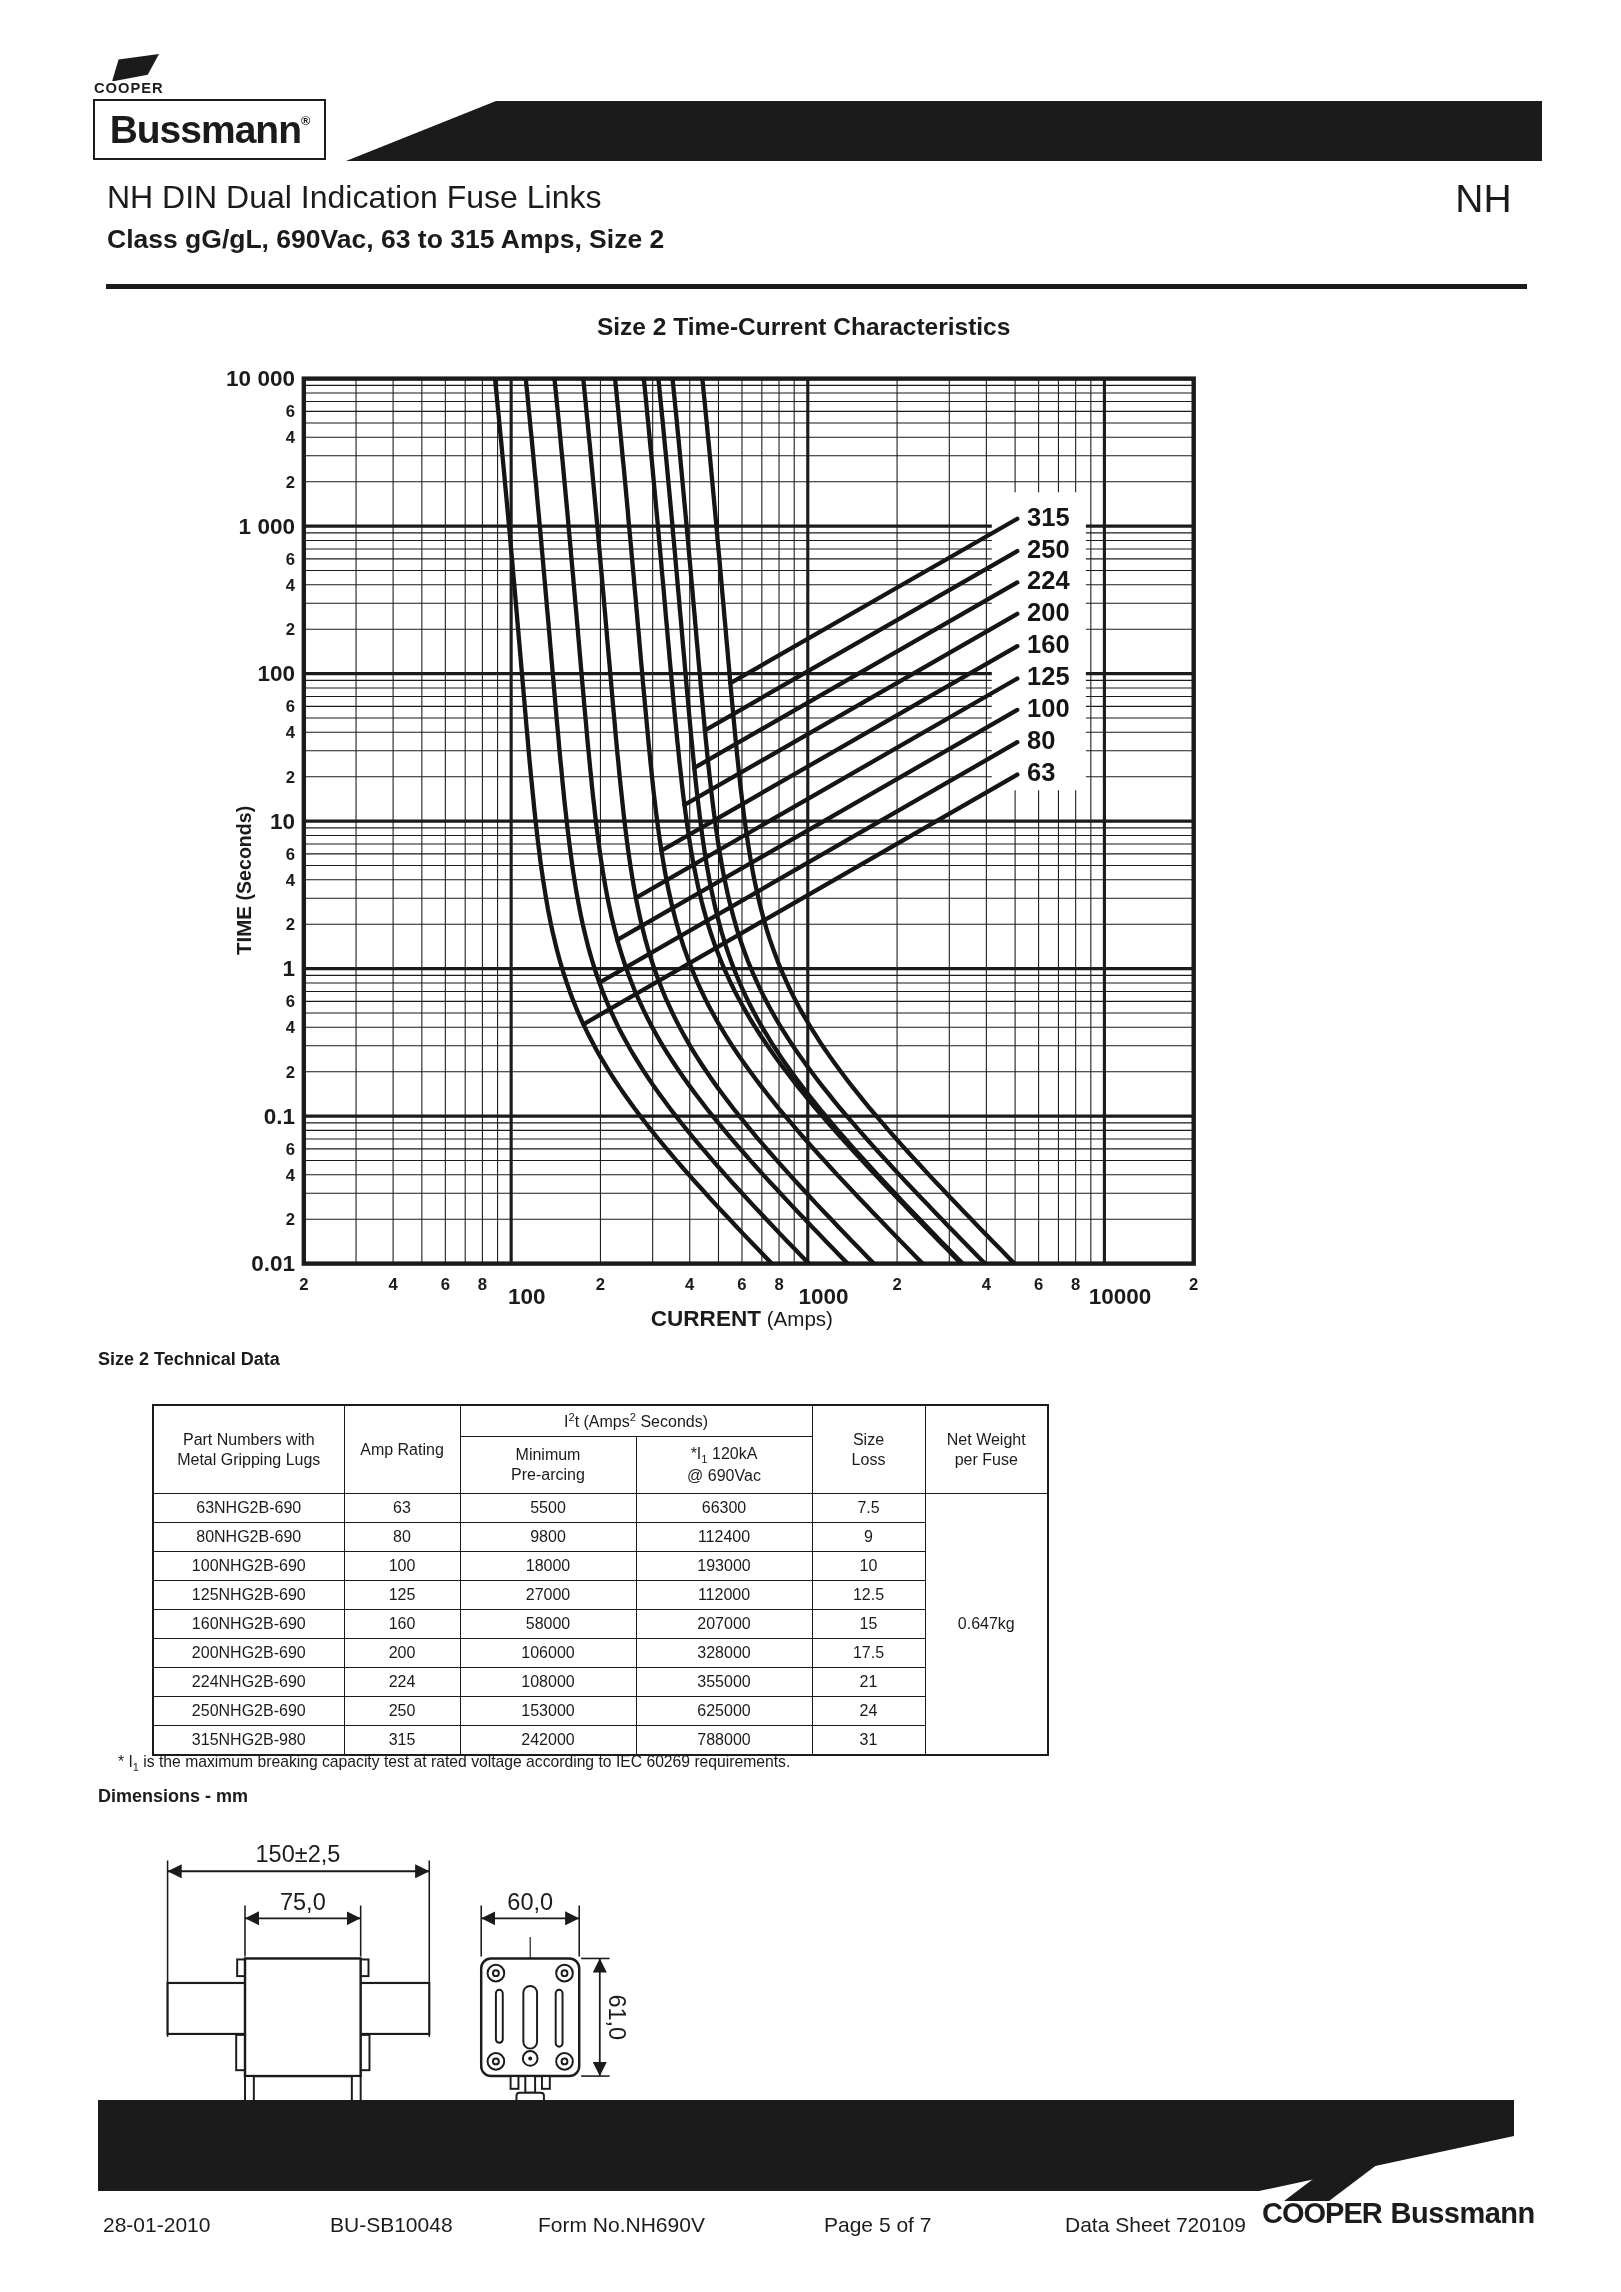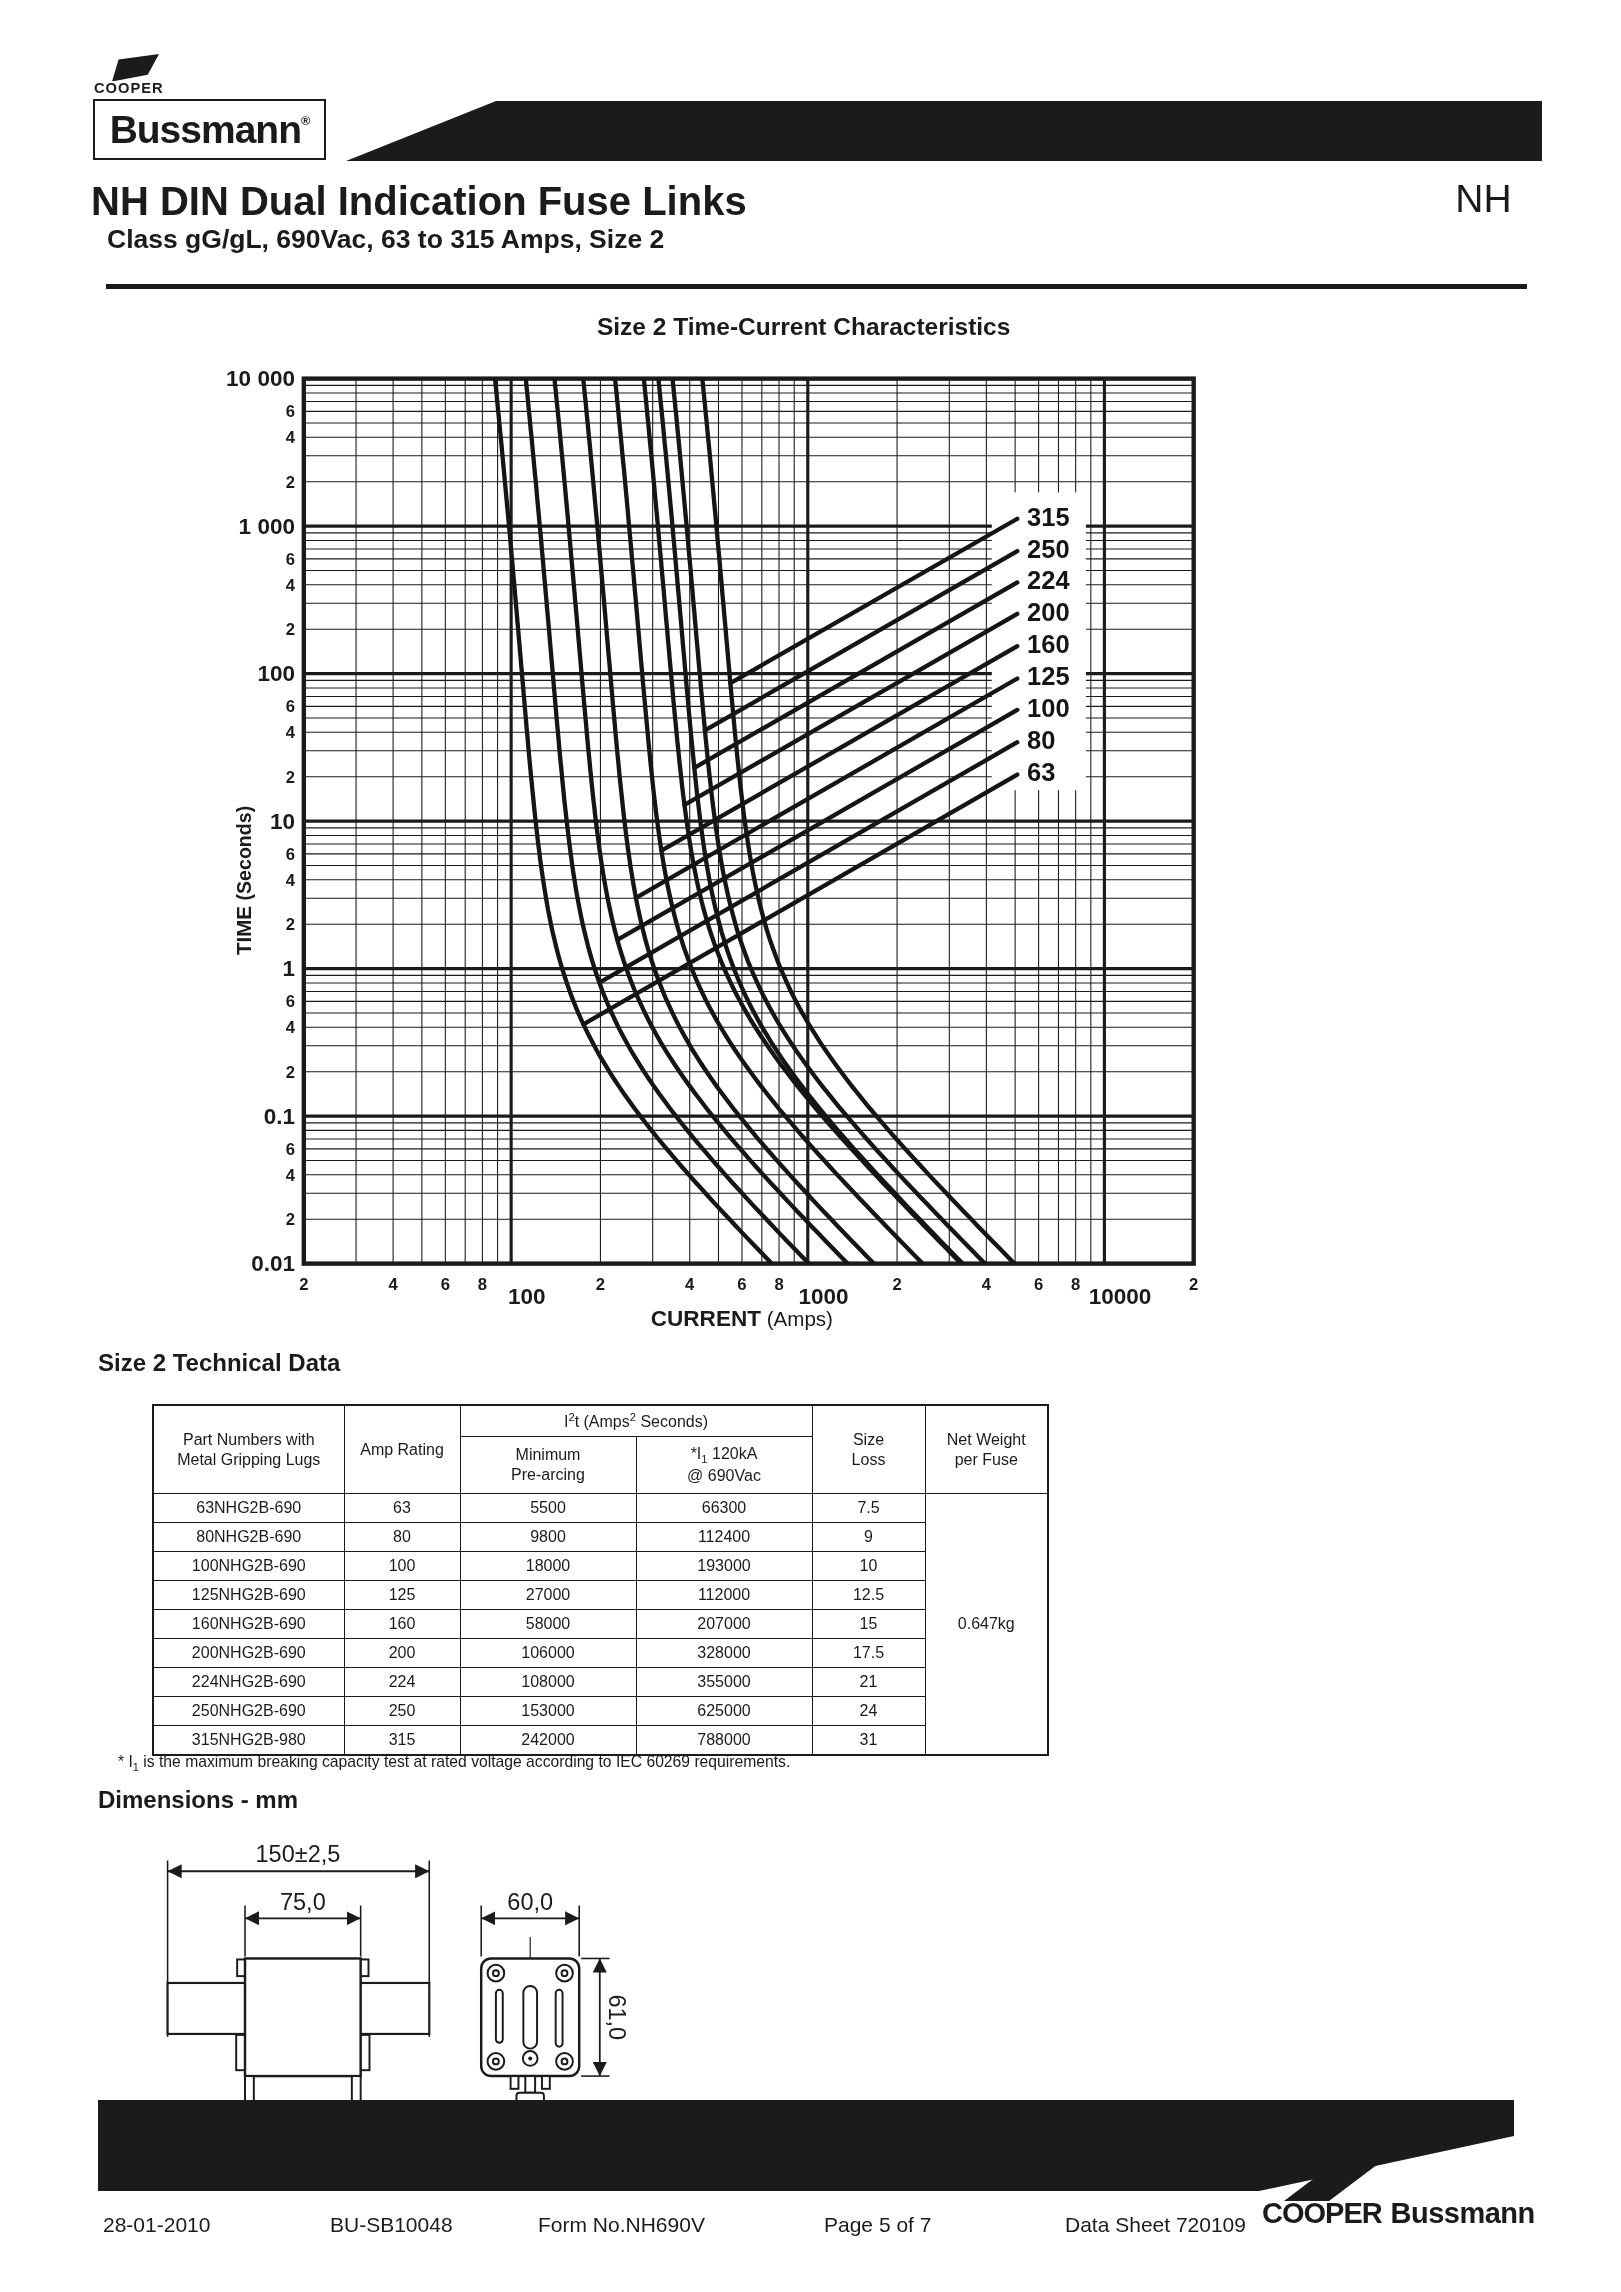--- a/index.html
+++ b/index.html
@@ -8,25 +8,25 @@
   .abs{position:absolute}
   
   .flag-top{left:112px;top:54px;width:47px;height:27.4px;background:#1b1b1b;
     clip-path:polygon(14% 20%,100% 0%,76% 76%,0% 100%)}
   .cooper-small{left:94px;top:80px;font-size:14.7px;font-weight:700;letter-spacing:1px}
   .buss-box{left:93px;top:99px;width:233px;height:61px;border:2.9px solid #1b1b1b;
     display:flex;align-items:center;justify-content:center;font-weight:700;font-size:39px;letter-spacing:-1px}
   .buss-box sup{font-size:12.7px;margin-top:-17.6px}
   .band{left:346px;top:101px;width:1196px;height:60px;background:#1b1b1b;
     clip-path:polygon(150px 0,1196px 0,1196px 60px,0 60px)}
-  .page-title{left:91px;top:179px;font-size:40px;font-weight:700}
+  .page-title{left:107px;top:179px;font-size:32px;font-weight:400}
   .corner-code{left:1449px;top:177px;width:69px;font-size:39px;font-weight:400;text-align:center}
   .subtitle{left:107px;top:224px;font-size:26.5px;font-weight:700}
   .rule{left:106px;top:284px;width:1421px;height:4.9px;background:#1b1b1b}
-  .sec-h{font-size:24px;font-weight:700}
+  .sec-h{font-size:18px;font-weight:700}
   
   .tech{position:absolute;left:152px;top:1404px;width:895px;border-collapse:collapse;table-layout:fixed;
     font-size:16px;color:#1b1b1b;text-align:center}
   .tech th,.tech td{border:1.5px solid #1b1b1b;font-weight:400;vertical-align:middle;line-height:1.25;padding:4px}
   .tech{border:2.9px solid #1b1b1b}
   .tech thead tr.r1 th{height:31px}
   .tech thead tr.r2 th{height:57px}
   .tech tbody tr{height:26.5px}
   .tech sup{font-size:70%;vertical-align:super}
   .tech sub{font-size:70%;vertical-align:sub}

